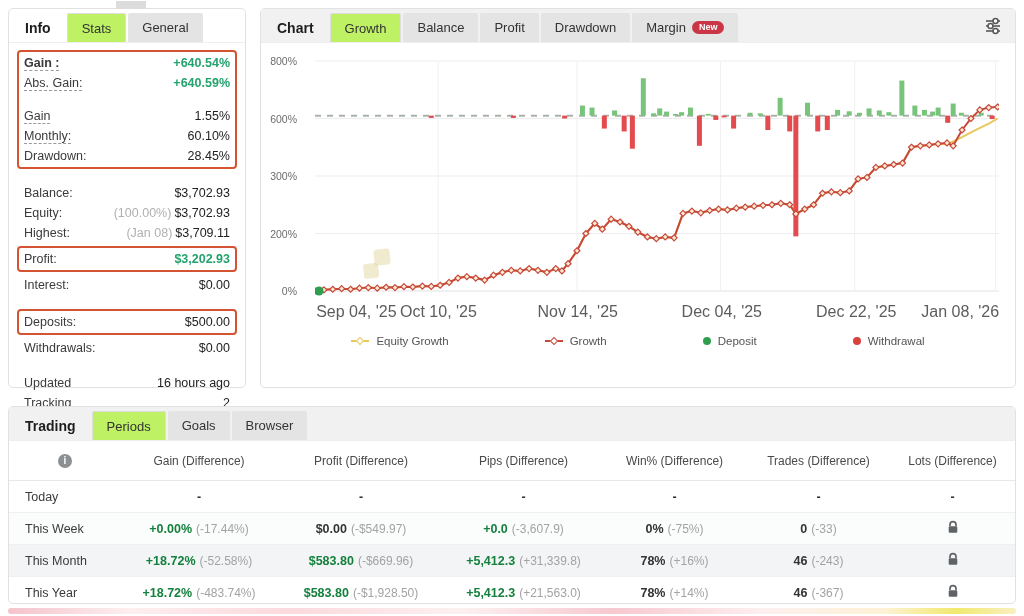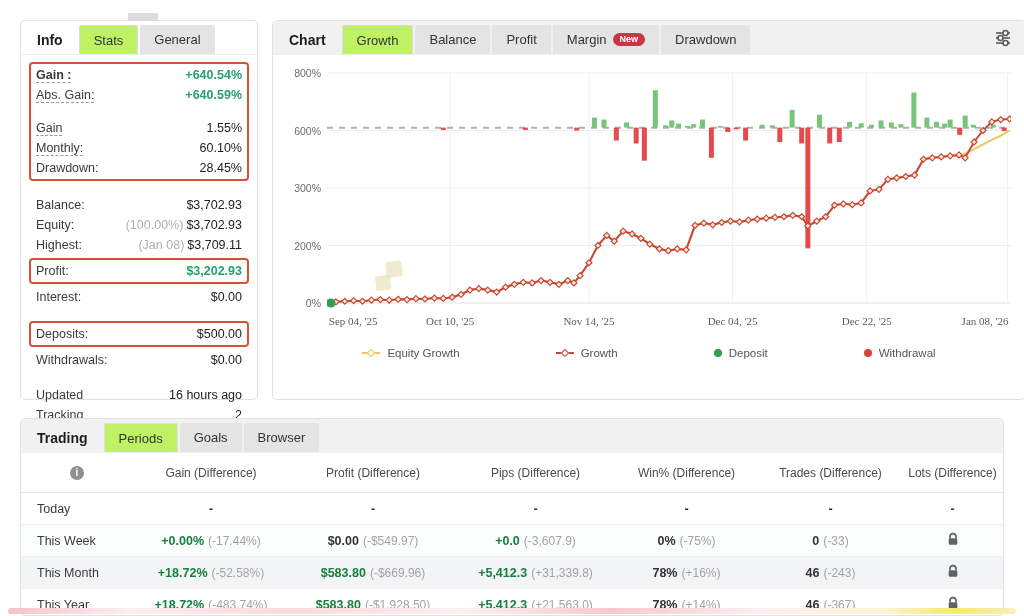--- a/index.html
+++ b/index.html
@@ -1,17 +1,17 @@
 <!DOCTYPE html>
 <html><head>
 <meta charset="utf-8">
 <style>
   * { box-sizing: border-box; margin: 0; padding: 0; }
   html,body { width:1024px; height:616px; background:#fff; font-family:"Liberation Sans", sans-serif; overflow:hidden; }
-  .page { position:relative; width:1024px; height:616px; padding:20px; background:#fff; }
+  .page { position:relative; width:1024px; height:616px; padding:8px; background:#fff; }
 
   .panel { background:#fff; border:1px solid #e1e1e1; border-radius:5px; position:relative; }
   .top-row { display:flex; gap:14px; }
   .left-panel { width:238px; height:380px; flex:none; }
   .chart-panel { flex:1; height:380px; }
   .bottom-panel { margin-top:18px; height:198px; }
 
   .top-notch { position:absolute; left:107px; top:-8px; width:30px; height:8px; background:#dcdcdc; }
 
   
@@ -35,23 +35,23 @@
   .srow .lab.b { font-weight:bold; }
   .srow .val { color:#222; }
   .srow .val.green { color:#23a36d; font-weight:bold; }
   .srow .pre { color:#b0b0b0; margin-right:3px; }
   .gap-before { margin-top:13px; }
 
   
   .chart-body { position:relative; padding:10px 14px 0 14px; }
   .plot-wrap { position:relative; margin-left:40px; height:246px; }
   .ylabels { position:absolute; left:-40px; top:0; width:34px; height:246px; }
-  .ylabels span { position:absolute; right:0; font-size:10.5px; color:#6d6d6d; transform:translateY(-50%); }
+  .ylabels span { position:absolute; right:12px; font-size:10.5px; color:#6d6d6d; transform:translateY(-50%); }
   .xlabels { position:relative; margin-left:40px; height:18px; margin-top:4px; }
-  .xlabels span { position:absolute; font-size:11px; color:#5c5c5c; white-space:nowrap;font-family:Liberation Serif, serif; }
+  .xlabels span { position:absolute; font-size:16px; color:#5c5c5c; white-space:nowrap; }
   .legend { display:flex; justify-content:center; gap:96px; margin-top:14px; }
   .legend-item { display:flex; align-items:center; gap:7px; font-size:11.5px; color:#555; cursor:pointer; }
   .lg-line { position:relative; width:18px; height:8px; }
   .lg-line .ln { position:absolute; left:0; top:3px; width:18px; height:2px; }
   .lg-line .dm { position:absolute; left:6px; top:1px; width:6px; height:6px; transform:rotate(45deg); background:#fff; border:1.5px solid; }
   .lg-dot { width:8px; height:8px; border-radius:50%; }
 
   
   .grid { display:grid; grid-template-columns:112px 156px 168px 157px 145px 143px 1fr; align-items:center; }
   .thead { height:40px; border-bottom:1px solid #e8e8e8; font-size:12px; color:#4a4a4a; }
@@ -172,25 +172,25 @@
           <div class="tab active">
             <span>Growth</span>
           </div>
           <div class="tab normal">
             <span>Balance</span>
           </div>
           <div class="tab normal">
             <span>Profit</span>
           </div>
           <div class="tab normal">
+            <span>Drawdown</span>
+          </div>
+          <div class="tab normal">
             <span>Margin</span>
             <span class="badge-new">New</span>
-          </div>
-          <div class="tab normal">
-            <span>Drawdown</span>
           </div>
           <div class="spacer"></div>
           <span class="sliders-icon"><svg width="20" height="20" viewBox="0 0 20 20">
               <g stroke="#5a5a5a" stroke-width="1.6">
                 <line x1="3" y1="5" x2="17" y2="5"></line>
                 <line x1="3" y1="10" x2="17" y2="10"></line>
                 <line x1="3" y1="15" x2="17" y2="15"></line>
                 <circle cx="12.5" cy="5" r="2.5" fill="#fff"></circle>
                 <circle cx="7.5" cy="10" r="2.5" fill="#fff"></circle>
                 <circle cx="12.5" cy="15" r="2.5" fill="#fff"></circle>

